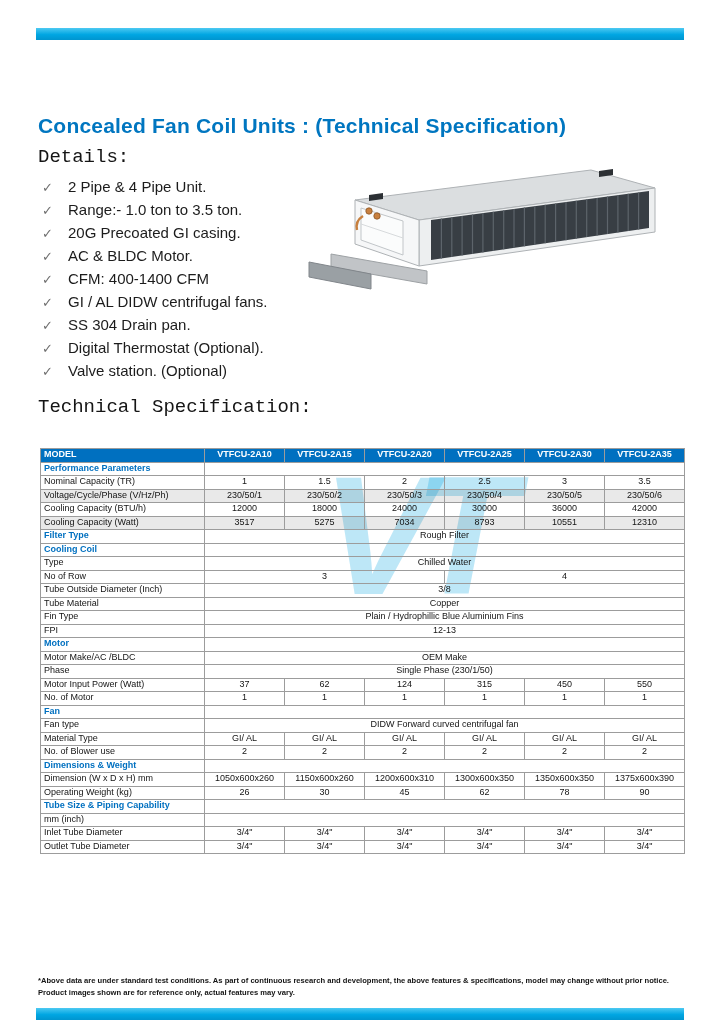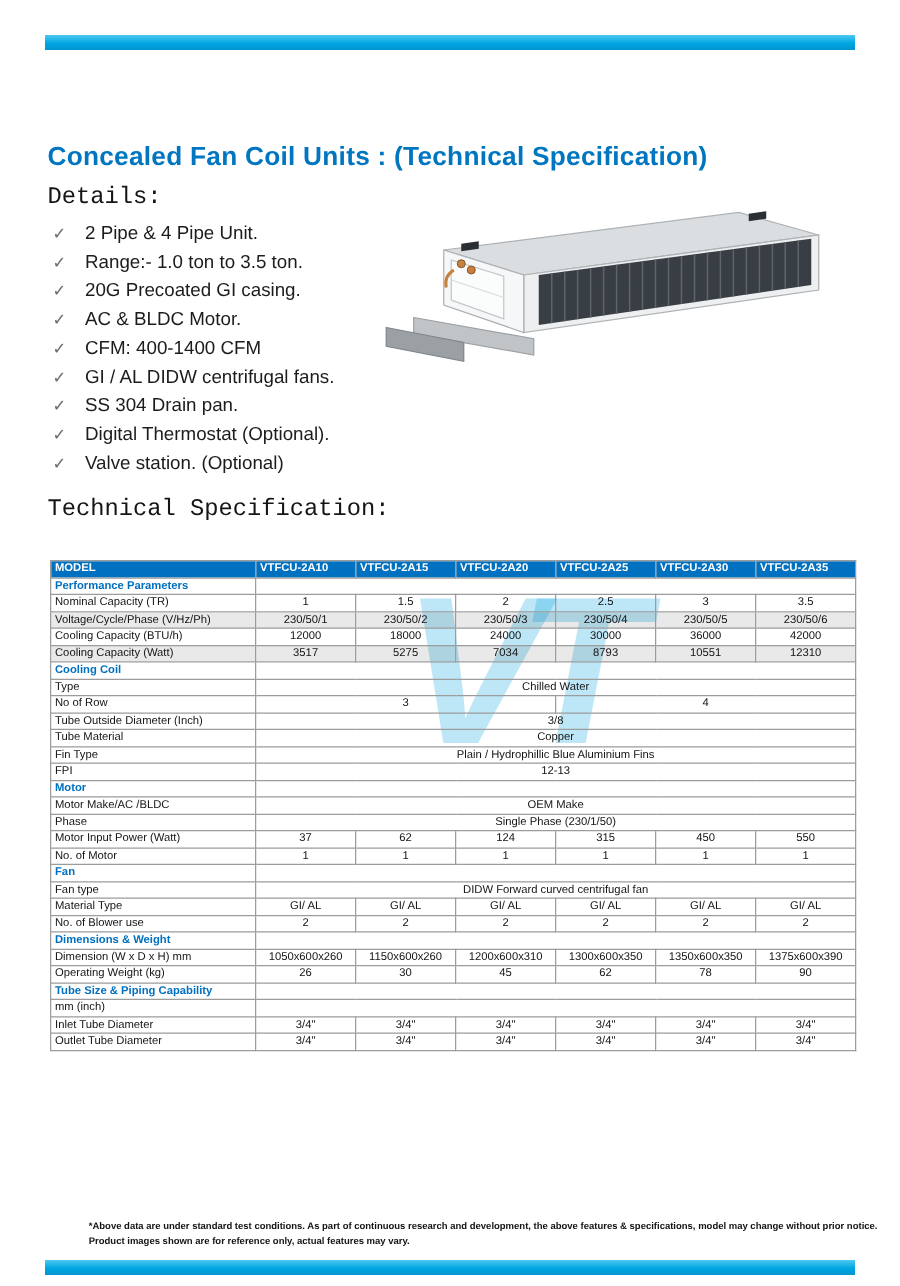--- a/index.html
+++ b/index.html
@@ -45,31 +45,31 @@
   table.spec {
     position:absolute; left:40px; top:448px; width:644px; z-index:1;
     border-collapse:collapse; table-layout:fixed; font-size:9px; color:#141414;
     background:transparent;
   }
   .spec th, .spec td {
     border:1px solid #9c9c9c; height:13.5px; padding:0 3px;
     overflow:hidden; white-space:nowrap; line-height:1.1;
   }
   .spec thead th {
-    background:#0070c0; color:#ffffff; font-weight:bold; font-size:9px; text-align:left;
+    background:#0070c0; color:#ffffff; font-weight:bold; font-size:9px; text-align:center;
   }
   .spec thead th:first-child { text-align:left; }
   .spec td.lbl { text-align:left;margin-left:17px; }
   .spec td.sec { color:#0070c0; font-weight:bold; }
   .spec td.val { text-align:center; }
   .spec tr.shaded td { background:rgba(40,40,40,0.10); }
 
   .footer-note {
     position:absolute; left:38px; top:975px; width:650px;
-    font-size:7.6px; font-weight:bold; color:#141414; line-height:1.55;margin-left:33px;
+    font-size:7.6px; font-weight:bold; color:#141414; line-height:1.55;
   }
 </style>
 </head>
 <body>
 
 <div class="accent-bar top"></div>
 
 <h1 class="page-title">Concealed Fan Coil Units : (Technical Specification)</h1>
 
 <h2 class="section-heading details-heading">Details:</h2>
@@ -201,20 +201,24 @@
       <tr class="shaded">
         <td class="lbl">Cooling Capacity (Watt)</td>
         <td class="val">3517</td>
         <td class="val">5275</td>
         <td class="val">7034</td>
         <td class="val">8793</td>
         <td class="val">10551</td>
         <td class="val">12310</td>
       </tr>
       <tr>
+        <td class="lbl sec">Filter Type</td>
+        <td class="val" colspan="6">Rough Filter</td>
+      </tr>
+      <tr>
         <td class="lbl sec">Cooling Coil</td>
         <td class="val" colspan="6"></td>
       </tr>
       <tr>
         <td class="lbl">Type</td>
         <td class="val" colspan="6">Chilled Water</td>
       </tr>
       <tr>
         <td class="lbl">No of Row</td>
         <td class="val" colspan="3">3</td>

